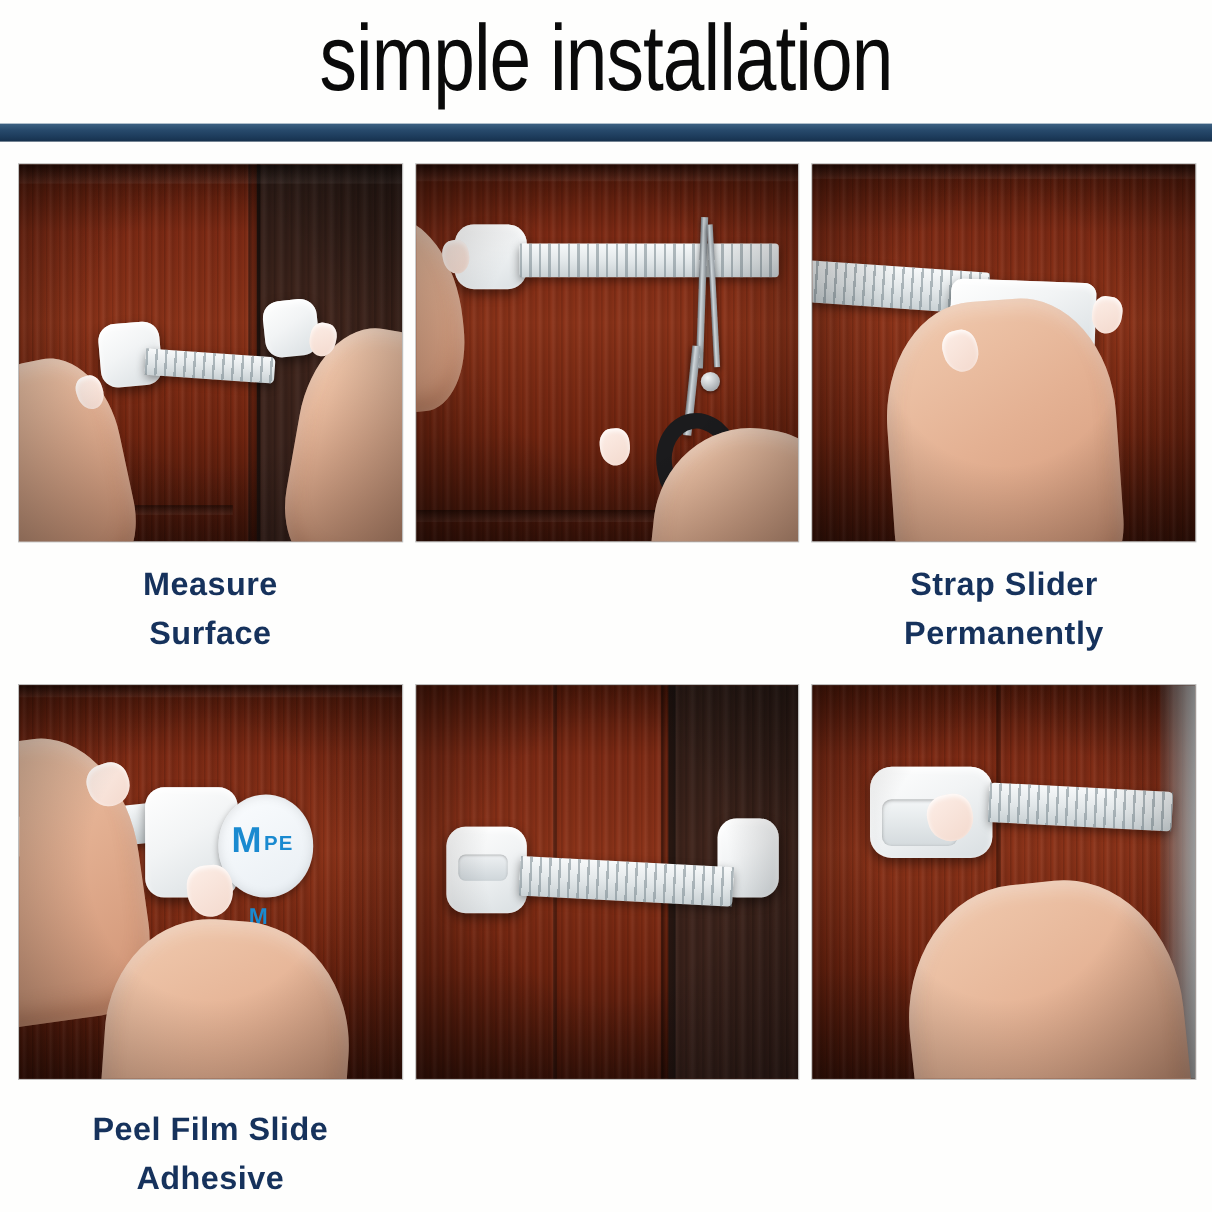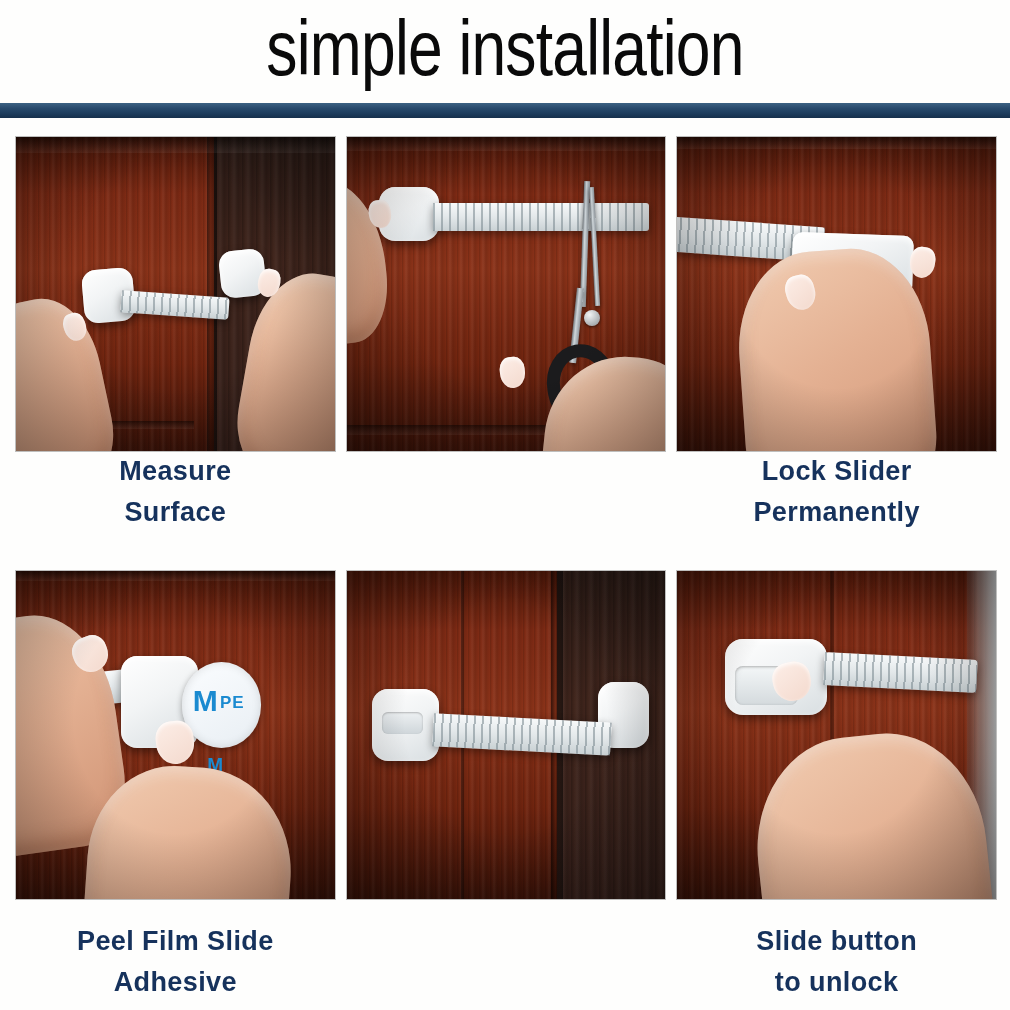--- a/index.html
+++ b/index.html
@@ -137,20 +137,21 @@
     position:absolute;
     color:#1a8ad0;
     font-family:"Liberation Sans", sans-serif;
     font-weight:bold;
     letter-spacing:1px;
     white-space:nowrap;
   }
 
   
   .caption {
+    margin-top:16px;
     text-align:center;
     color:#16325c;
     font-family:"Liberation Sans", sans-serif;
     font-size:27px;
     line-height:41px;
     font-weight:bold;
     letter-spacing:0.4px;
     white-space:pre-line;
   }
   .row2 .caption { margin-top:22px; }
@@ -222,21 +223,21 @@
       <div class="strap" style="left:-2%;top:27%;width:48%;height:11%;border-radius:3px;transform:rotate(4deg);">
         <div class="ribs"></div>
       </div>
       <div class="pad" style="left:36%;top:31%;width:38%;height:19%;border-radius:10px;transform:rotate(2deg);"></div>
 
       <div class="skin" style="left:20%;top:36%;width:60%;height:80%;border-radius:40% 40% 25% 25%;transform:rotate(-4deg);"></div>
       <div class="nail" style="left:34%;top:44%;width:9%;height:11%;transform:rotate(-16deg);"></div>
       <div class="nail" style="left:73%;top:35%;width:8%;height:10%;transform:rotate(8deg);"></div>
       <div class="vignette"></div>
     </div>
-    <div class="caption">Lock Slider
+    <div class="caption">Strap Slider
 Permanently</div>
   </div>
 
   <div class="step-cell row2">
     <div class="photo">
       <div class="wood-mahogany"></div>
       <div class="wood-panel-line" style="top:0;height:10px;"></div>
 
       <div class="strap" style="left:-4%;top:32%;width:42%;height:10%;border-radius:3px;transform:rotate(-6deg);"></div>
       <div class="pad" style="left:33%;top:26%;width:24%;height:28%;border-radius:16px;"></div>
@@ -282,17 +283,15 @@
       <div class="pad" style="left:15%;top:21%;width:32%;height:23%;border-radius:18px;"></div>
       <div style="position:absolute;left:18%;top:29%;width:20%;height:12%;border-radius:8px;background:linear-gradient(180deg,#f4f7f8,#d4dadd);box-shadow:inset 0 1px 3px rgba(0,0,0,.3);"></div>
       <div class="strap" style="left:46%;top:26%;width:48%;height:10%;border-radius:4px;transform:rotate(3deg);">
         <div class="ribs"></div>
       </div>
 
       <div class="skin" style="left:26%;bottom:-34%;width:72%;height:84%;border-radius:42% 42% 26% 26%;transform:rotate(-6deg);"></div>
       <div class="nail" style="left:30%;top:28%;width:12%;height:12%;transform:rotate(-12deg);"></div>
       <div class="vignette"></div>
     </div>
-    <div class="caption">Slide button
-to unlock</div>
   </div>
 
 </div>
 
 </body></html>

